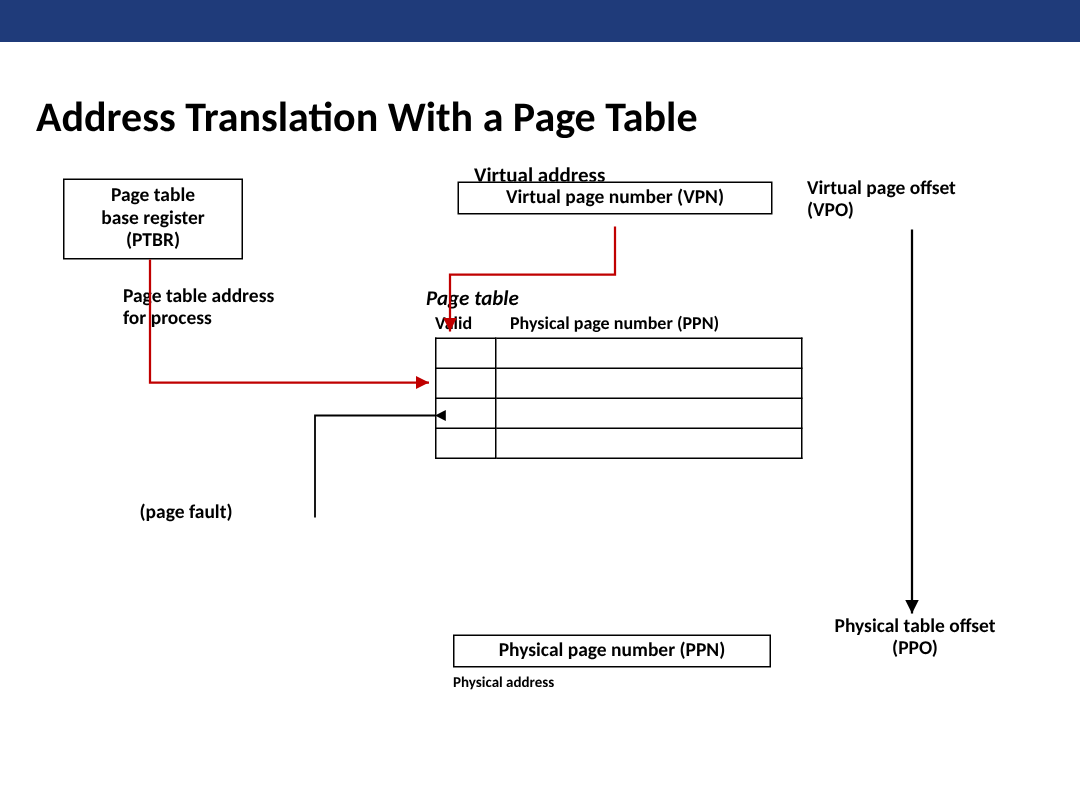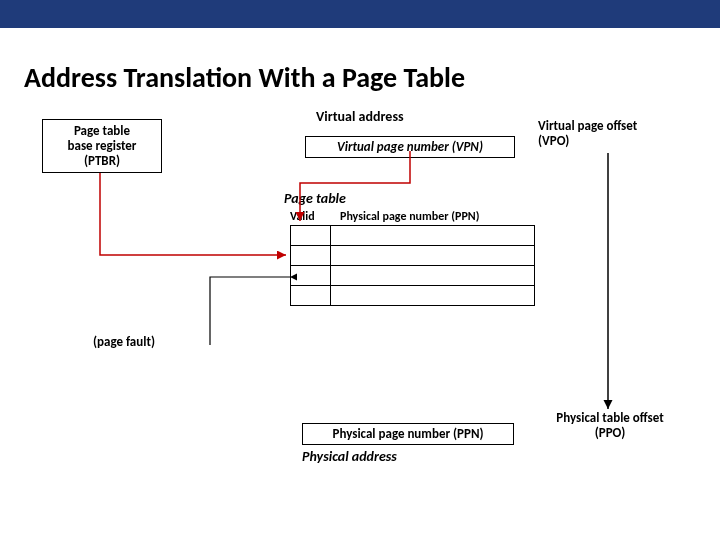--- a/index.html
+++ b/index.html
@@ -43,27 +43,26 @@
   .ptbr-box {
     left: 42px; top: 14px;
     width: 120px; height: 54px;
     text-align: center;
     padding: 3px 2px;
     font-size: 13px;
     font-weight: bold;
   }
   .va-label { left: 316px; top: 4px; font-size: 14px; }
   .vpn-box {
-    left: 305px; top: 31px;
+    left: 305px; top: 16px;
     width: 210px; height: 22px;
     text-align: center;
     line-height: 20px;
     font-size: 13px;
     font-weight: bold;
-    font-style: italic;
   }
   .vpo-label {
     left: 538px; top: 14px;
     width: 150px;
     text-align: left;
   }
   .pt-addr-label {
     left: 82px; top: 86px;
     width: 140px;
   }
@@ -92,21 +91,21 @@
     text-align: center;
     line-height: 20px;
     font-size: 13px;
     font-weight: bold;
   }
   .ppo-label {
     left: 530px; top: 306px;
     width: 160px;
     text-align: center;
   }
-  .pa-label { left: 302px; top: 344px; font-style: italic; font-size: 14px; }
+  .pa-label { left: 302px; top: 344px; font-size: 10px; }
   svg.arrows {
     position: absolute;
     left: 0; top: 0;
     width: 720px; height: 430px;
     pointer-events: none;
   }
 </style>
 </head>
 <body>
 
@@ -122,20 +121,22 @@
   </div>
 
   <div class="label va-label">Virtual address</div>
   <div class="box vpn-box">Virtual page number (VPN)</div>
   <div class="label vpo-label">
     <div>Virtual page offset</div>
     <div>(VPO)</div>
   </div>
 
   <div class="label pt-addr-label">
+    <div>Page table address</div>
+    <div>for process</div>
   </div>
 
   <div class="label pt-label">Page table</div>
   <div class="th-valid">Valid</div>
   <div class="th-ppn">Physical page number (PPN)</div>
 
   <table class="table">
     <tbody>
         <tr>
           <td class="col-valid"></td>

